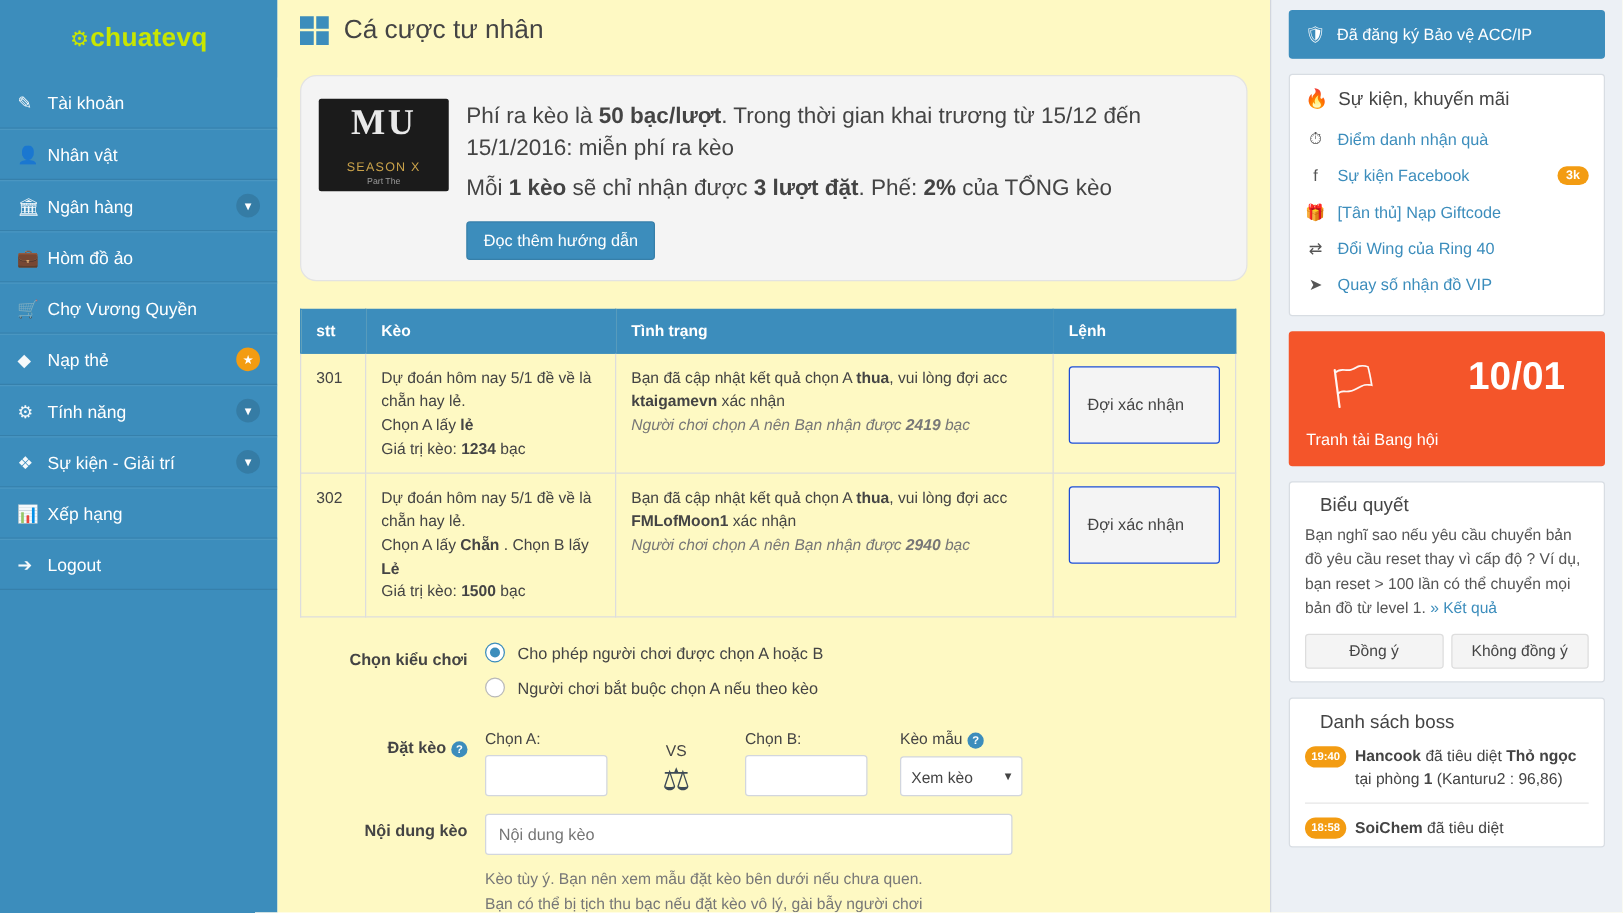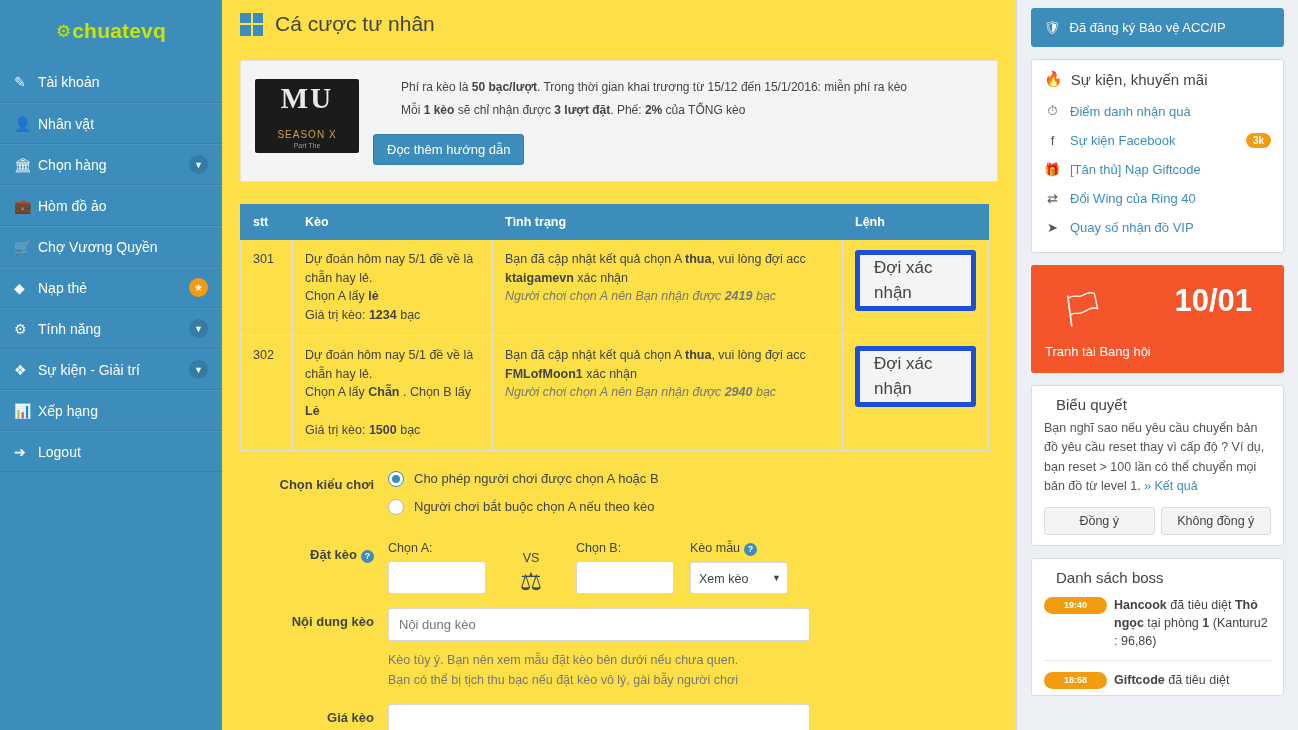--- a/index.html
+++ b/index.html
@@ -54,39 +54,39 @@
   .badge-star {
     width: 19px; height: 19px; border-radius: 50%;
     background: #f39c12; color: #fff;
     display: flex; align-items: center; justify-content: center;
     font-size: 10px;
   }
 
   
   .main {
     width: 794px; min-width: 794px; height: 730px;
-    background: #fde047; position: relative; overflow: hidden;
+    background: #fef9c3; position: relative; overflow: hidden;
   }
   .page-head {
     display: flex; align-items: center; gap: 12px;
     padding: 12px 0 10px 18px;
   }
   .page-head .winicon {
     width: 23px; height: 23px;
     display: grid; grid-template-columns: 1fr 1fr; grid-template-rows: 1fr 1fr;
     gap: 2px;
   }
   .page-head .winicon i { background: #3c8dbc; display: block; }
   .page-title { font-size: 21px; color: #444; font-weight: normal; }
 
   .notice {
     margin: 14px 18px 0 18px;
     background: #f4f4f4;
     border: 1px solid #e3e3e3;
-    border-radius: 2px;
+    border-radius: 13px;
     display: flex; align-items: flex-start; gap: 14px;
     padding: 16px 14px 16px 14px;
     min-height: 116px;
   }
   .mu-logo {
     width: 104px; min-width: 104px; height: 74px;
     background: #1b1b1b;
     color: #d8d8d8;
     display: flex; flex-direction: column; align-items: center; justify-content: center;
     border-radius: 2px;
@@ -95,21 +95,21 @@
   .mu-logo .mu-main {
     font-family: "Liberation Serif", serif;
     font-size: 29px; font-weight: bold; letter-spacing: 2px; line-height: 1;
     color: #e9e9e9;
   }
   .mu-logo .mu-sub {
     font-size: 10px; letter-spacing: 1px; color: #c9a24a; margin-top: 16px;
   }
   .mu-logo .mu-sub2 { font-size: 7px; color: #9a9a9a; margin-top: 2px; }
   .notice-body { padding-top: 2px; }
-  .notice-line { font-size: 12px; color: #444; margin-bottom: 6px; line-height: 1.45; margin-left: 28px; }
+  .notice-line { font-size: 18px; color: #444; margin-bottom: 6px; line-height: 1.45; }
   .btn-blue {
     display: inline-block; margin-top: 8px;
     background: #3c8dbc; color: #fff;
     border: 1px solid #367fa9; border-radius: 3px;
     padding: 7px 13px; font-size: 13px; cursor: pointer;
   }
 
   table.bets {
     width: 748px; margin: 22px 18px 0 18px;
     border-collapse: collapse; table-layout: fixed;
@@ -120,22 +120,22 @@
   }
   table.bets td {
     border: 1px solid #ddd; padding: 10px 12px; vertical-align: top;
     font-size: 12.5px; color: #444; line-height: 1.5;
   }
   .col-stt { width: 52px; }
   .col-keo { width: 200px; }
   .col-tt  { width: 350px; }
   .col-lenh{ width: 146px; }
   .btn-wait {
-    background: #f4f4f4; border: 5px solid #1d4ed8; border-radius: 3px;
-    padding: 0 14px; font-size: 17px; color: #444; cursor: pointer;
+    background: #f4f4f4; border: 1px solid #1d4ed8; border-radius: 3px;
+    padding: 20px 14px; font-size: 13px; color: #444; cursor: pointer;
   }
   .ital { font-style: italic; color: #777; }
 
   .form-area { margin: 20px 18px 0 18px; }
   .frow { display: flex; align-items: flex-start; margin-bottom: 14px; }
   .flabel {
     width: 148px; min-width: 148px; text-align: right; padding-right: 14px;
     font-size: 13px; color: #444; padding-top: 6px; font-weight: bold;
   }
   .fctl { flex: 1; }
@@ -149,21 +149,21 @@
   .radio.on:after {
     content:""; position: absolute; left: 3px; top: 3px;
     width: 8px; height: 8px; border-radius: 50%; background: #3c8dbc;
   }
   .radio-label { font-size: 13px; color: #444; }
   .help-q {
     display: inline-block; width: 13px; height: 13px; border-radius: 50%;
     background: #3c8dbc; color: #fff; font-size: 9px; line-height: 13px;
     text-align: center; margin-left: 4px; font-weight: bold;
   }
-  .ab-row { display: flex; align-items: flex-end; gap: 16px; }
+  .ab-row { display: flex; align-items: flex-end; gap: 26px; }
   .ab-col { display: flex; flex-direction: column; }
   .ab-col label { font-size: 12.5px; color: #444; margin-bottom: 6px; }
   .ab-input {
     width: 98px; height: 33px; border: 1px solid #d2d6de; border-radius: 3px;
     background: #fff; padding: 4px 8px; font-size: 13px; outline: none;
   }
   .vs-col { display: flex; flex-direction: column; align-items: center; width: 58px; }
   .vs-col .vs-text { font-size: 12.5px; color: #444; margin-bottom: 4px; }
   .scale-ico { font-size: 25px; color: #3e4b56; line-height: 1; }
   .sel-wrap { position: relative; }
@@ -227,21 +227,21 @@
   .vote-btn {
     flex: 1; background: #f4f4f4; border: 1px solid #ddd; border-radius: 3px;
     padding: 6px 4px; text-align: center; font-size: 12.5px; color: #444; cursor: pointer;
   }
   .boss-row {
     display: flex; align-items: flex-start; gap: 7px;
     padding: 6px 12px; font-size: 12.5px; color: #444; line-height: 1.45;
   }
   .boss-time {
     background: #f39c12; color: #fff; border-radius: 9px;
-    font-size: 9px; padding: 2px 20px; font-weight: bold; white-space: nowrap;
+    font-size: 9px; padding: 2px 5px; font-weight: bold; white-space: nowrap;
     margin-top: 1px;
   }
   .b { font-weight: bold; }
   .sep { border: none; border-top: 1px solid #e6e6e6; margin: 4px 12px; }
 </style>
 </head>
 <body>
 
 <div class="page">
 
@@ -257,21 +257,21 @@
         <span class="nav-label">Tài khoản</span>
       </div>
 
       <div class="nav-item">
         <span class="nav-ico">👤</span>
         <span class="nav-label">Nhân vật</span>
       </div>
 
       <div class="nav-item">
         <span class="nav-ico">🏛</span>
-        <span class="nav-label">Chọn hàng</span>
+        <span class="nav-label">Ngân hàng</span>
         <span class="badge-caret">▼</span>
       </div>
 
       <div class="nav-item">
         <span class="nav-ico">💼</span>
         <span class="nav-label">Hòm đồ ảo</span>
       </div>
 
       <div class="nav-item">
         <span class="nav-ico">🛒</span>
@@ -504,18 +504,18 @@
 
     <div class="card">
       <div class="card-title">Danh sách boss</div>
       <div class="boss-row">
         <span class="boss-time">19:40</span>
         <span><span class="b">Hancook</span><span> đã tiêu diệt </span><span class="b">Thỏ ngọc</span><span> tại phòng </span><span class="b">1</span> <span>(Kanturu2 : 96,86)</span></span>
       </div>
       <hr class="sep">
       <div class="boss-row">
         <span class="boss-time">18:58</span>
-        <span><span class="b">Giftcode</span><span> đã tiêu diệt</span></span>
+        <span><span class="b">SoiChem</span><span> đã tiêu diệt</span></span>
       </div>
     </div>
 
   </div>
 </div>
 
 </body></html>

